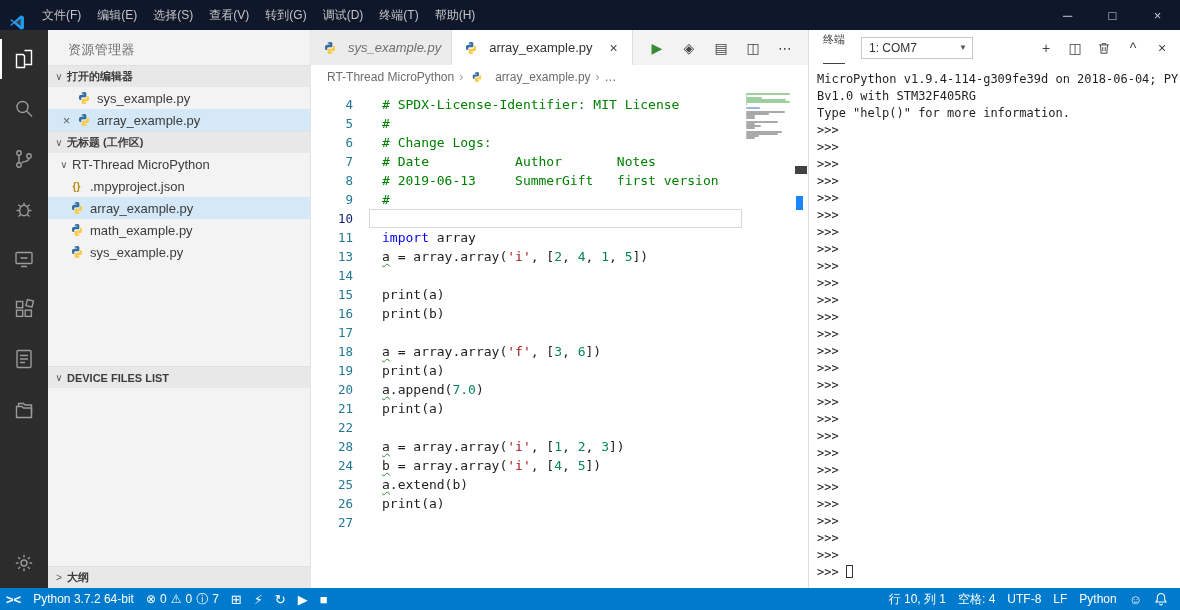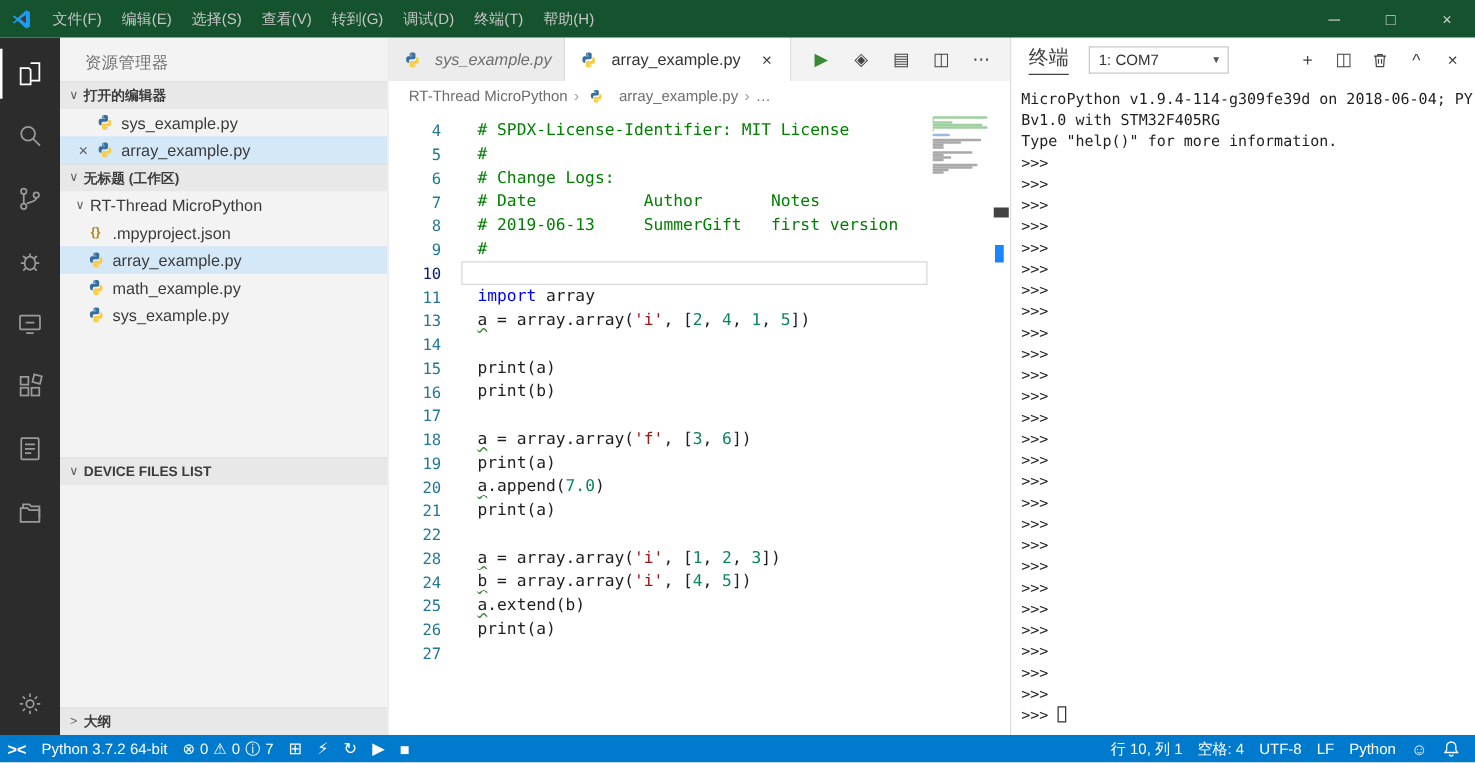--- a/index.html
+++ b/index.html
@@ -1,21 +1,21 @@
 <!DOCTYPE html>
 <html><head>
 <meta charset="utf-8">
 <style>
 *{margin:0;padding:0;box-sizing:border-box}
 html,body{width:1180px;height:610px;overflow:hidden}
 body{font-family:"Liberation Sans","DejaVu Sans",sans-serif;font-size:13px;background:#fff}
 .window{width:1180px;height:610px;display:flex;flex-direction:column}
 
 
-.titlebar{flex:0 0 30px;background:#14532d;display:flex;align-items:center;color:#c5c5c5;font-size:12px;position:relative}
+.titlebar{flex:0 0 30px;background:#0f172a;display:flex;align-items:flex-end;color:#c5c5c5;font-size:12px;position:relative}
 .tb-logo{width:34px;display:flex;align-items:center;justify-content:center}
 .menu-bar{display:flex;height:30px}
 .menu-item{padding:0 8px;line-height:30px;white-space:nowrap;cursor:default}
 .win-title{position:absolute;left:440px;right:150px;text-align:center;white-space:nowrap;overflow:hidden;color:#b2b2b2}
 .win-controls{margin-left:auto;display:flex;height:30px}
 .win-btn{width:45px;display:flex;align-items:center;justify-content:center;font-size:13px;color:#d0d0d0}
 
 
 .main{flex:1;display:flex;min-height:0}
 
@@ -67,21 +67,21 @@
 .t-v{color:#1e1e1e;text-decoration-line:underline;text-decoration-style:wavy;text-decoration-color:#3a873a;text-decoration-thickness:1px;text-underline-offset:2px}
 .minimap{position:absolute;top:5px;right:16px;width:48px}
 .mm-bar{height:2px;margin:0 0 0 2px;border-radius:1px}
 .ruler{position:absolute;top:0;right:0;width:15px;height:100%}
 .ruler-dark{position:absolute;top:78px;right:1px;width:12px;height:8px;background:#424242}
 .ruler-blue{position:absolute;top:108px;right:5px;width:7px;height:14px;background:#1a85ff}
 
 
 .panel{flex:0 0 372px;border-left:1px solid #ddd;display:flex;flex-direction:column;background:#fff}
 .panel-header{flex:0 0 35px;display:flex;align-items:center;padding:0 10px 0 14px}
-.panel-title{font-size:16px;color:#424242;padding-bottom:2px;border-bottom:1px solid #424242;cursor:pointer}
+.panel-title{font-size:11px;color:#424242;padding-bottom:16px;border-bottom:1px solid #424242;cursor:pointer}
 .terminal-select{margin-left:16px;width:112px;height:22px;border:1px solid #c8c8c8;display:flex;align-items:center;justify-content:space-between;padding:0 5px 0 7px;font-size:12px;color:#333;background:#fff;cursor:pointer}
 .sel-caret{font-size:8px;color:#555}
 .panel-actions{margin-left:auto;display:flex;align-items:center;gap:13px}
 .pa-btn{color:#424242;font-size:14px;display:flex;align-items:center;justify-content:center;width:16px;height:16px;cursor:pointer}
 .terminal-body{flex:1;padding:6px 0 0 8px;font-family:"DejaVu Sans Mono","Liberation Mono",monospace;font-size:12px;line-height:17px;color:#1f1f1f;overflow:hidden}
 .term-line{white-space:pre;height:17px}
 .term-cursor{display:inline-block;width:7px;height:13px;border:1px solid #333;vertical-align:-2px}
 
 
 .statusbar{flex:0 0 22px;background:#007acc;color:#fff;display:flex;align-items:center;font-size:12px;padding-right:6px}

